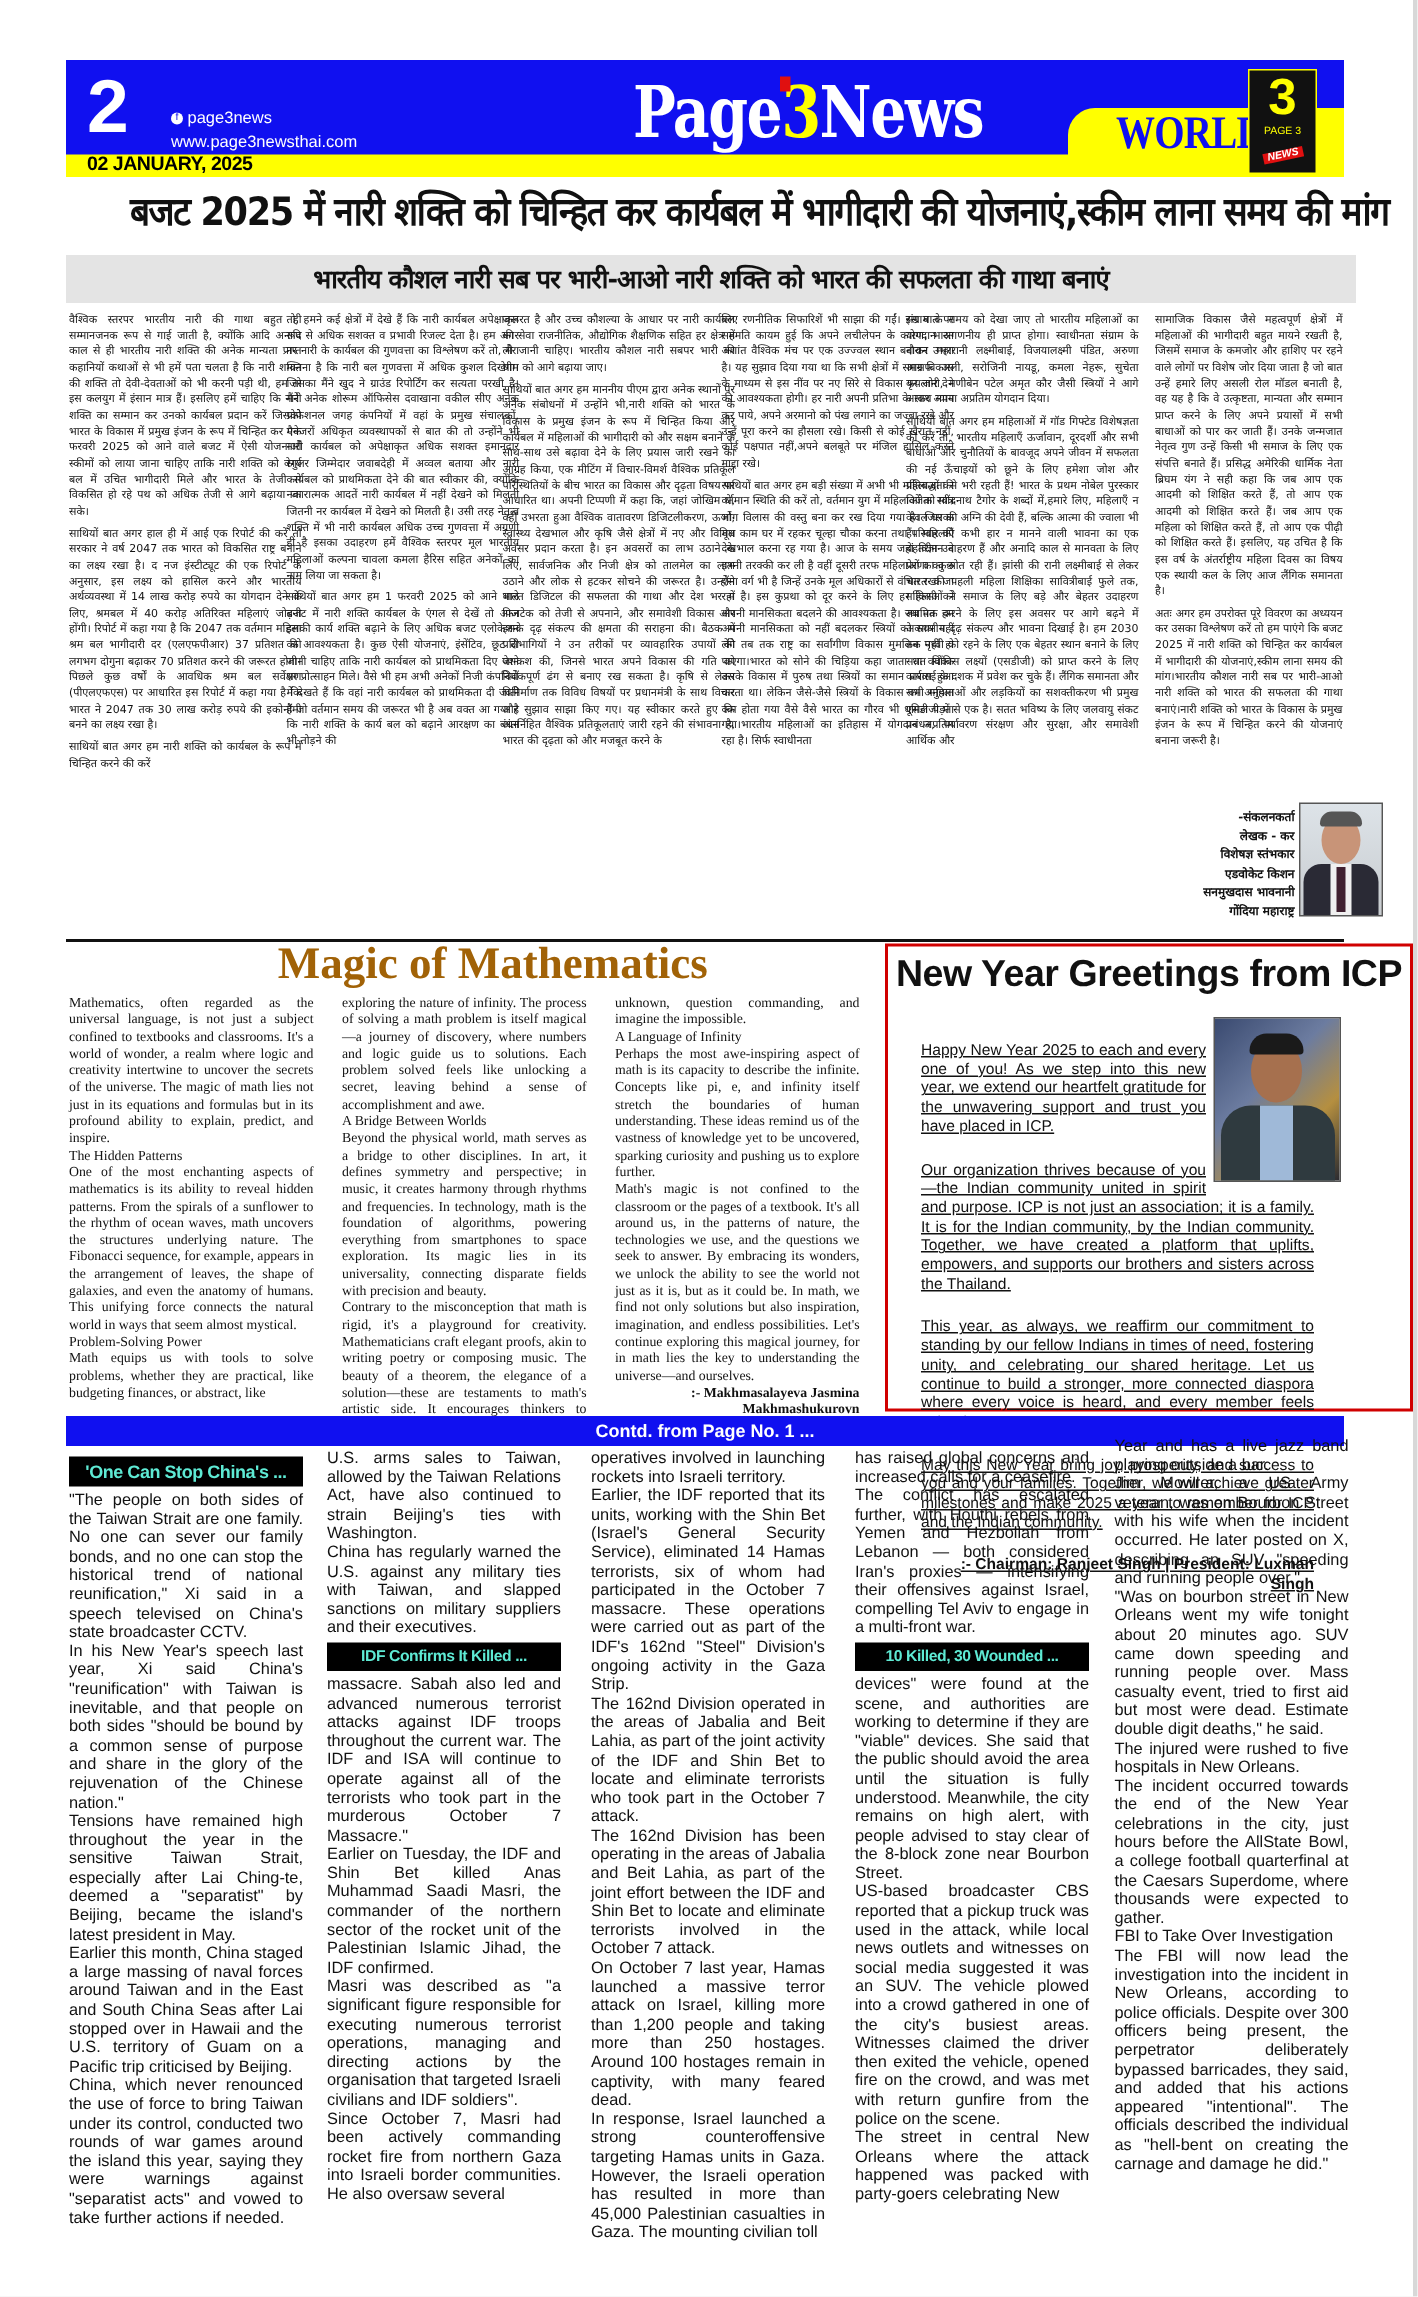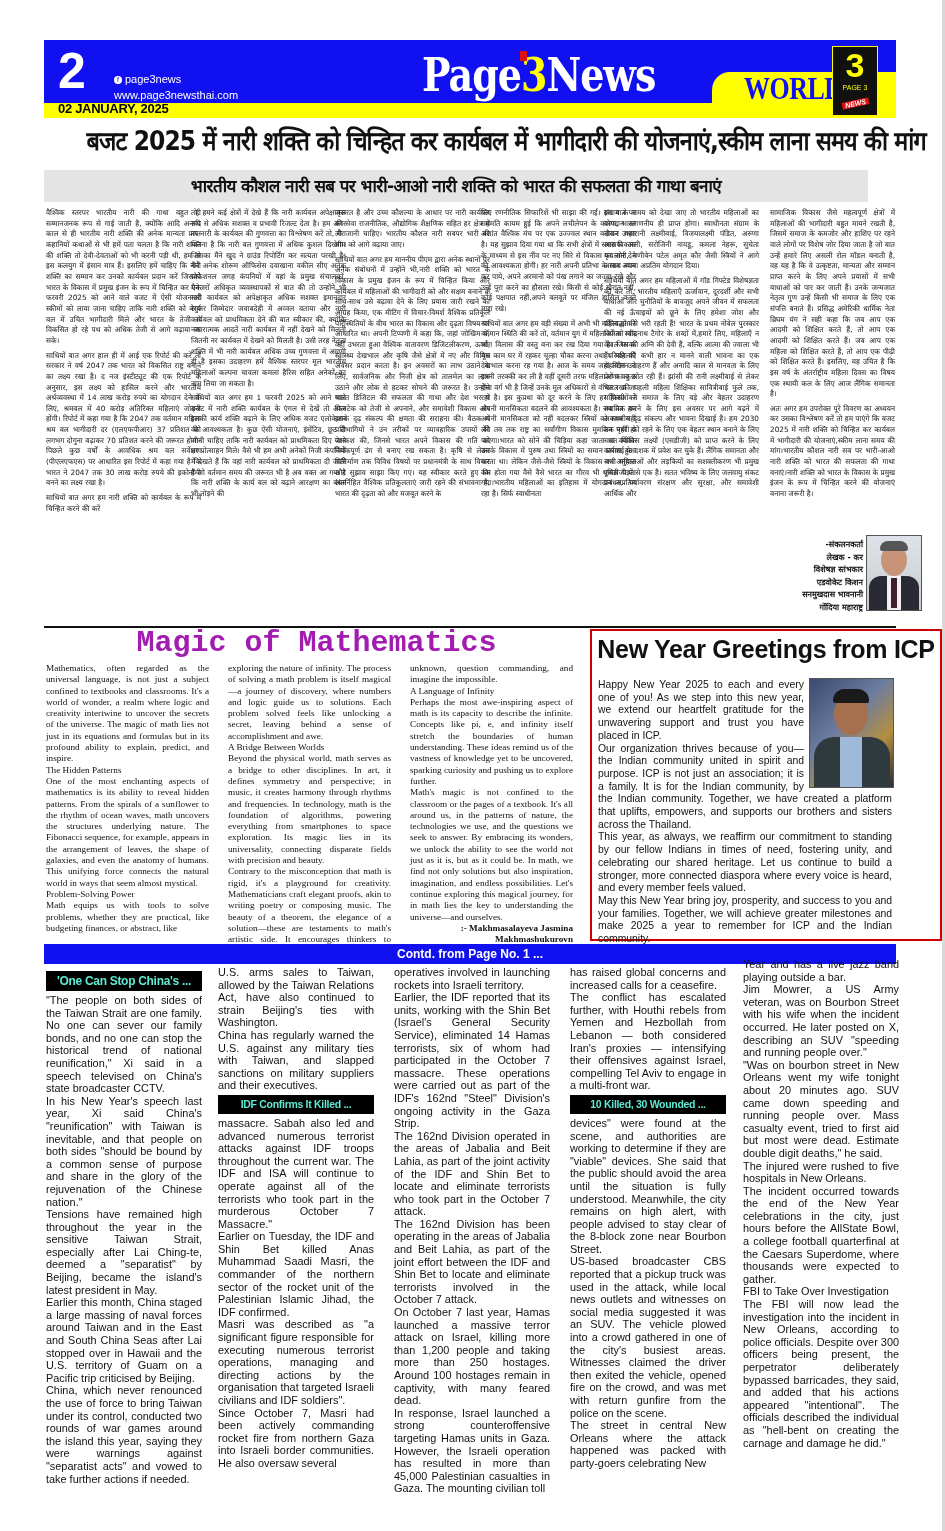--- a/index.html
+++ b/index.html
@@ -17,42 +17,42 @@
   .mast .world{position:absolute;left:700px;top:34px;color:#1010f0;font-family:"Liberation Serif",serif;font-weight:bold;font-size:26px;letter-spacing:-0.5px;transform:scaleY(1.2);}
   .mast .logo{position:absolute;left:788px;top:6px;width:44px;height:68px;background:#111;border:1px solid #ffff00;text-align:center;}
   .mast .logo .three{color:#ffff00;font-weight:bold;font-size:34px;line-height:36px;display:block;}
   .mast .logo .p3{color:#ffff00;font-size:7px;display:block;line-height:9px;}
   .mast .logo .nw{display:inline-block;background:#e01010;color:#fff;font-size:7px;font-style:italic;font-weight:bold;padding:0 3px;transform:rotate(-12deg);margin-top:2px;}
   .mast .title{position:absolute;left:378px;top:6px;color:#fff;font-family:"DejaVu Serif",serif;font-weight:bold;font-size:38px;letter-spacing:-1px;transform:scaleY(1.25);transform-origin:top left;}
   .mast .title .n3{color:#ffff00;position:relative;}
   .mast .title .n3::before{content:"";position:absolute;left:-1px;top:4px;width:7px;height:8px;background:#e01010;}
   
   .h1{position:absolute;left:44px;top:122px;width:852px;text-align:center;font-family:"DejaVu Sans",sans-serif;font-weight:bold;font-size:26px;letter-spacing:-1px;color:#111;white-space:nowrap;transform:scaleX(0.9);transform-origin:center;}
-  .h2box{position:absolute;left:44px;top:170px;width:824px;height:32px;background:#e4e4e4;}
+  .h2box{position:absolute;left:44px;top:170px;width:824px;height:32px;background:#e4e4e4;padding-left:36px;}
   .h2{position:absolute;left:0;right:0;top:4px;text-align:center;font-family:"DejaVu Sans",sans-serif;font-weight:bold;font-size:17px;letter-spacing:-0.6px;color:#111;white-space:nowrap;}
   
   .hcol{position:absolute;top:208px;width:155px;font-family:"DejaVu Sans",sans-serif;font-size:7.3px;line-height:10.65px;text-align:justify;color:#111;}
   .hcol p{margin:0 0 4px 0;}
   .author{position:absolute;left:763px;top:535px;width:180px;}
   .author .txt{position:absolute;left:0;top:4px;width:100px;text-align:right;font-family:"DejaVu Sans",sans-serif;font-size:8px;line-height:12.5px;font-weight:bold;}
   .author .photo{position:absolute;left:103px;top:0;width:54px;height:74px;border:1px solid #555;background:linear-gradient(#dde3e8,#c8ccd0);overflow:hidden;}
   .face{position:absolute;border-radius:50%;}
   
   .rule{position:absolute;left:44px;top:626px;width:852px;height:2px;background:#111;}
   
-  .magic-title{position:absolute;left:44px;top:626px;width:545px;text-align:center;font-family:Liberation Mono, monospace;font-weight:bold;font-size:30px;color:#a21caf;letter-spacing:0px;}
+  .magic-title{position:absolute;left:56px;top:626px;width:545px;text-align:center;font-family:Liberation Serif, serif;font-weight:bold;font-size:30px;color:#a16207;letter-spacing:0px;}
   .mcol{position:absolute;top:663px;width:163px;font-family:Liberation Serif, serif;font-size:9.2px;line-height:11.3px;text-align:justify;color:#111;}
   .mcol p{margin:0;}
   .msig{text-align:right;font-weight:bold;}
   
   .icp{position:absolute;left:590px;top:629px;width:352px;height:312px;border:2px solid #d00000;box-sizing:border-box;}
   .icp .t{position:absolute;left:0;right:0;top:4px;text-align:center;font-family:"Liberation Sans",sans-serif;font-weight:bold;font-size:25px;color:#111;letter-spacing:-0.3px;}
   .icp .photo{position:absolute;left:217px;top:47px;width:83px;height:108px;border:1px solid #555;overflow:hidden;background:linear-gradient(135deg,#3a4a70 0%,#6c7ca0 40%,#b58f40 70%,#2a2a30 100%);}
   .icp .body{position:absolute;left:6px;top:48px;width:294px;font-family:"Liberation Sans",sans-serif;font-size:10.4px;line-height:12.7px;text-align:justify;color:#111;}
-  .icp .body p{margin:0;}
+  .icp .body p{margin:16px;text-decoration:underline;}
   .icp .float{float:right;width:88px;height:112px;}
   .icp .sig{text-align:right;font-weight:bold;}
   
   .contd{position:absolute;left:44px;top:944px;width:852px;height:20px;background:#1010f0;color:#fff;text-align:center;font-weight:bold;font-size:12px;line-height:20px;}
   
   .ncol{position:absolute;top:966px;width:156px;font-family:"Liberation Sans",sans-serif;font-size:10.9px;line-height:12.6px;text-align:justify;color:#111;}
   .ncol p{margin:0;}
   .kick{background:#000;color:#5eead4;text-align:center;font-weight:bold;font-size:12px;line-height:20px;margin:3px 0 3px 0;letter-spacing:-0.3px;}
   .kick.small{font-size:10.5px;line-height:19px;}
 </style>

